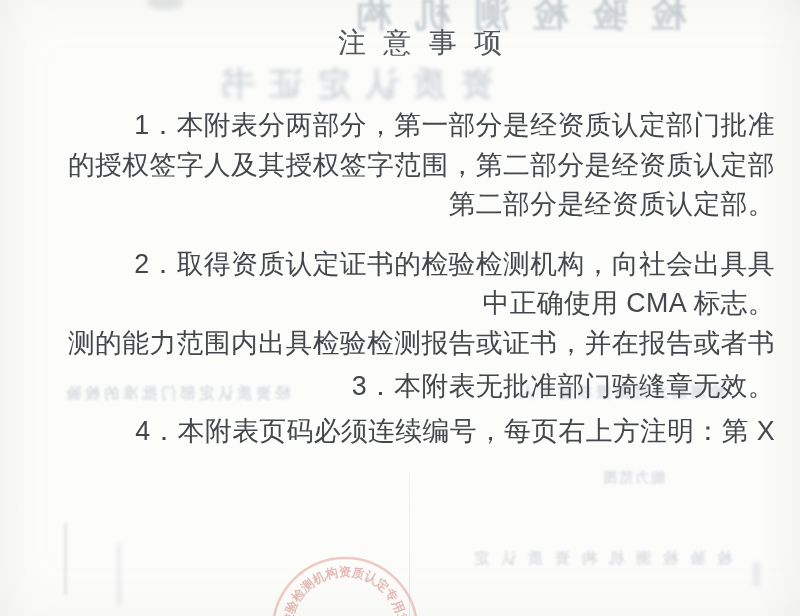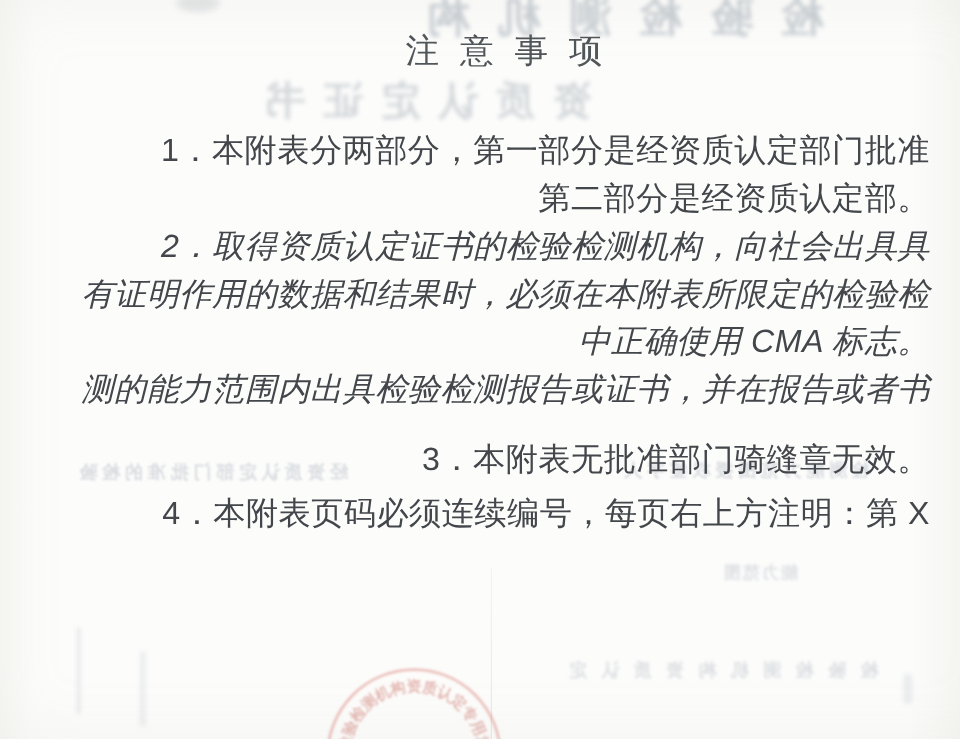--- a/index.html
+++ b/index.html
@@ -47,22 +47,22 @@
   }
   .line {
     height: 39.5px;
     line-height: 39.5px;
     font-size: 26.8px;
     letter-spacing: 0.4px;
     white-space: nowrap;
     text-align: right;
   }
   .line.first { text-indent: 2em; }
-  .p2 { margin-top: 1px; font-style: italic; }
-  .p3 { margin-top: 20px; }
+  .p2 { margin-top: 20px; }
+  .p3 { margin-top: 4px; }
   .p4 { margin-top: 5px; }
 
   
   .ghost {
     position: absolute;
     color: #d2d6da;
     transform: scaleX(-1);
     white-space: nowrap;
     font-weight: bold;
     pointer-events: none;
@@ -104,25 +104,25 @@
   <div class="streak-a"></div>
   <div class="streak-b"></div>
   <div class="streak-c"></div>
   <div class="seam"></div>
 
   <h1 class="title">注意事项</h1>
 
   <div class="body">
     <div>
       <div class="line first">1．本附表分两部分，第一部分是经资质认定部门批准</div>
+      <div class="line">的授权签字人及其授权签字范围，第二部分是经资质认定部</div>
       <div class="line">第二部分是经资质认定部。</div>
     </div>
     <div class="p2">
       <div class="line first">2．取得资质认定证书的检验检测机构，向社会出具具</div>
-      <div class="line">有证明作用的数据和结果时，必须在本附表所限定的检验检</div>
       <div class="line">中正确使用 CMA 标志。</div>
       <div class="line">测的能力范围内出具检验检测报告或证书，并在报告或者书</div>
     </div>
     <div class="p3">
       <div class="line first">3．本附表无批准部门骑缝章无效。</div>
     </div>
     <div class="p4">
       <div class="line first">4．本附表页码必须连续编号，每页右上方注明：第 X</div>
     </div>
   </div>

